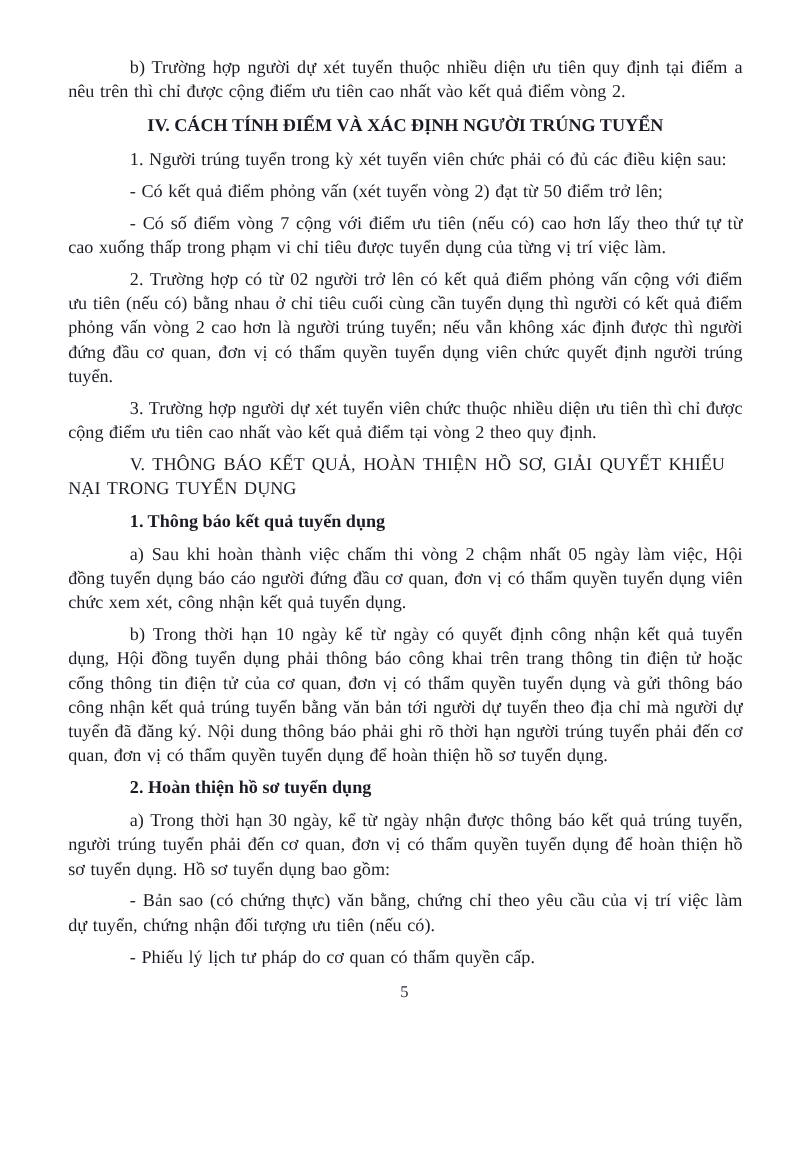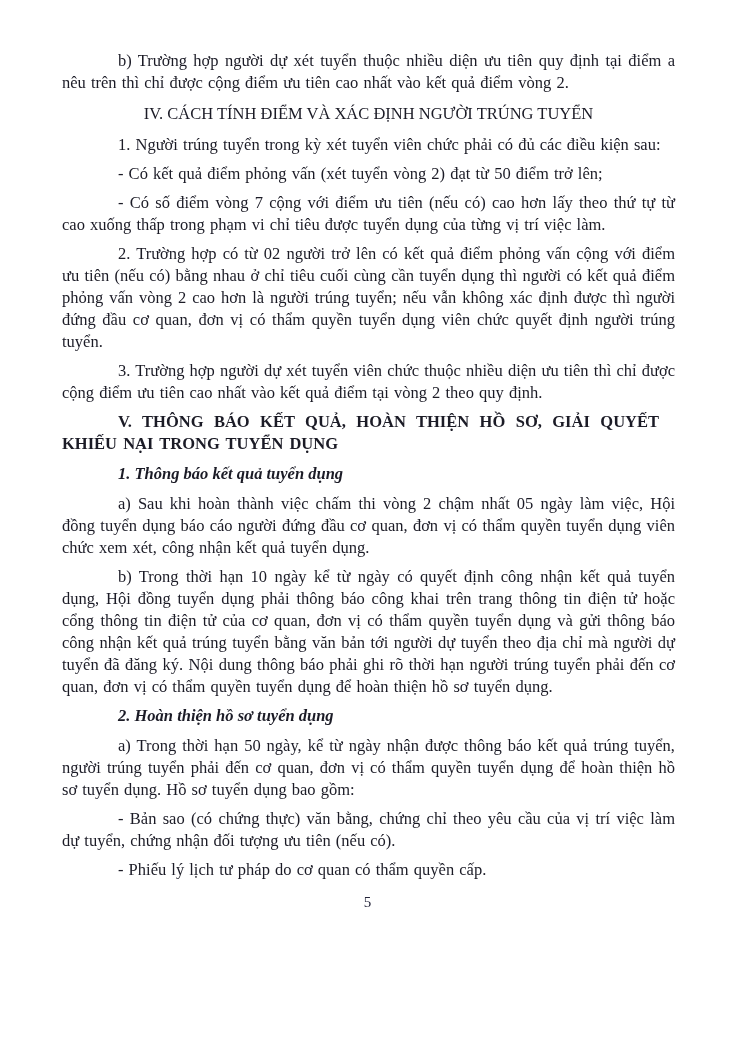--- a/index.html
+++ b/index.html
@@ -20,38 +20,37 @@
     font-size: 16.5px;
     line-height: 22px;
   }
   .para {
     text-align: justify;
     text-indent: 56px;
     margin: 0 0 7px 0;
     word-spacing: 1px;
   }
   .h-center {
-    font-weight: normal;
+    font-weight: bold;
     text-align: center;
     text-indent: 0;
     margin: 9px 0 9px 0;
   }
   .h-just {
-    font-weight: bold;
+    font-weight: normal;
     text-align: justify;
     text-indent: 56px;
     margin: 6px 16px 8px 0;
     word-spacing: 2px;
   }
   .sub {
     font-weight: bold;
     text-indent: 56px;
     text-align: left;
     margin: 4px 0 8px 0;
-    font-style: italic;
   }
   .page-number {
     position: absolute;
     bottom: 6px;
     left: 0;
     width: 100%;
     text-align: center;
     font-size: 15px;
     color: #232338;
   }
@@ -79,21 +78,21 @@
   <p class="h-just">V. THÔNG BÁO KẾT QUẢ, HOÀN THIỆN HỒ SƠ, GIẢI QUYẾT KHIẾU NẠI TRONG TUYỂN DỤNG</p>
 
   <p class="sub">1. Thông báo kết quả tuyển dụng</p>
 
   <p class="para">a) Sau khi hoàn thành việc chấm thi vòng 2 chậm nhất 05 ngày làm việc, Hội đồng tuyển dụng báo cáo người đứng đầu cơ quan, đơn vị có thẩm quyền tuyển dụng viên chức xem xét, công nhận kết quả tuyển dụng.</p>
 
   <p class="para">b) Trong thời hạn 10 ngày kể từ ngày có quyết định công nhận kết quả tuyển dụng, Hội đồng tuyển dụng phải thông báo công khai trên trang thông tin điện tử hoặc cổng thông tin điện tử của cơ quan, đơn vị có thẩm quyền tuyển dụng và gửi thông báo công nhận kết quả trúng tuyển bằng văn bản tới người dự tuyển theo địa chỉ mà người dự tuyển đã đăng ký. Nội dung thông báo phải ghi rõ thời hạn người trúng tuyển phải đến cơ quan, đơn vị có thẩm quyền tuyển dụng để hoàn thiện hồ sơ tuyển dụng.</p>
 
   <p class="sub">2. Hoàn thiện hồ sơ tuyển dụng</p>
 
-  <p class="para">a) Trong thời hạn 50 ngày, kể từ ngày nhận được thông báo kết quả trúng tuyển, người trúng tuyển phải đến cơ quan, đơn vị có thẩm quyền tuyển dụng để hoàn thiện hồ sơ tuyển dụng. Hồ sơ tuyển dụng bao gồm:</p>
+  <p class="para">a) Trong thời hạn 30 ngày, kể từ ngày nhận được thông báo kết quả trúng tuyển, người trúng tuyển phải đến cơ quan, đơn vị có thẩm quyền tuyển dụng để hoàn thiện hồ sơ tuyển dụng. Hồ sơ tuyển dụng bao gồm:</p>
 
   <p class="para">- Bản sao (có chứng thực) văn bằng, chứng chỉ theo yêu cầu của vị trí việc làm dự tuyển, chứng nhận đối tượng ưu tiên (nếu có).</p>
 
   <p class="para">- Phiếu lý lịch tư pháp do cơ quan có thẩm quyền cấp.</p>
 
   <div class="page-number">5</div>
 
 </div>
 
 </body></html>

